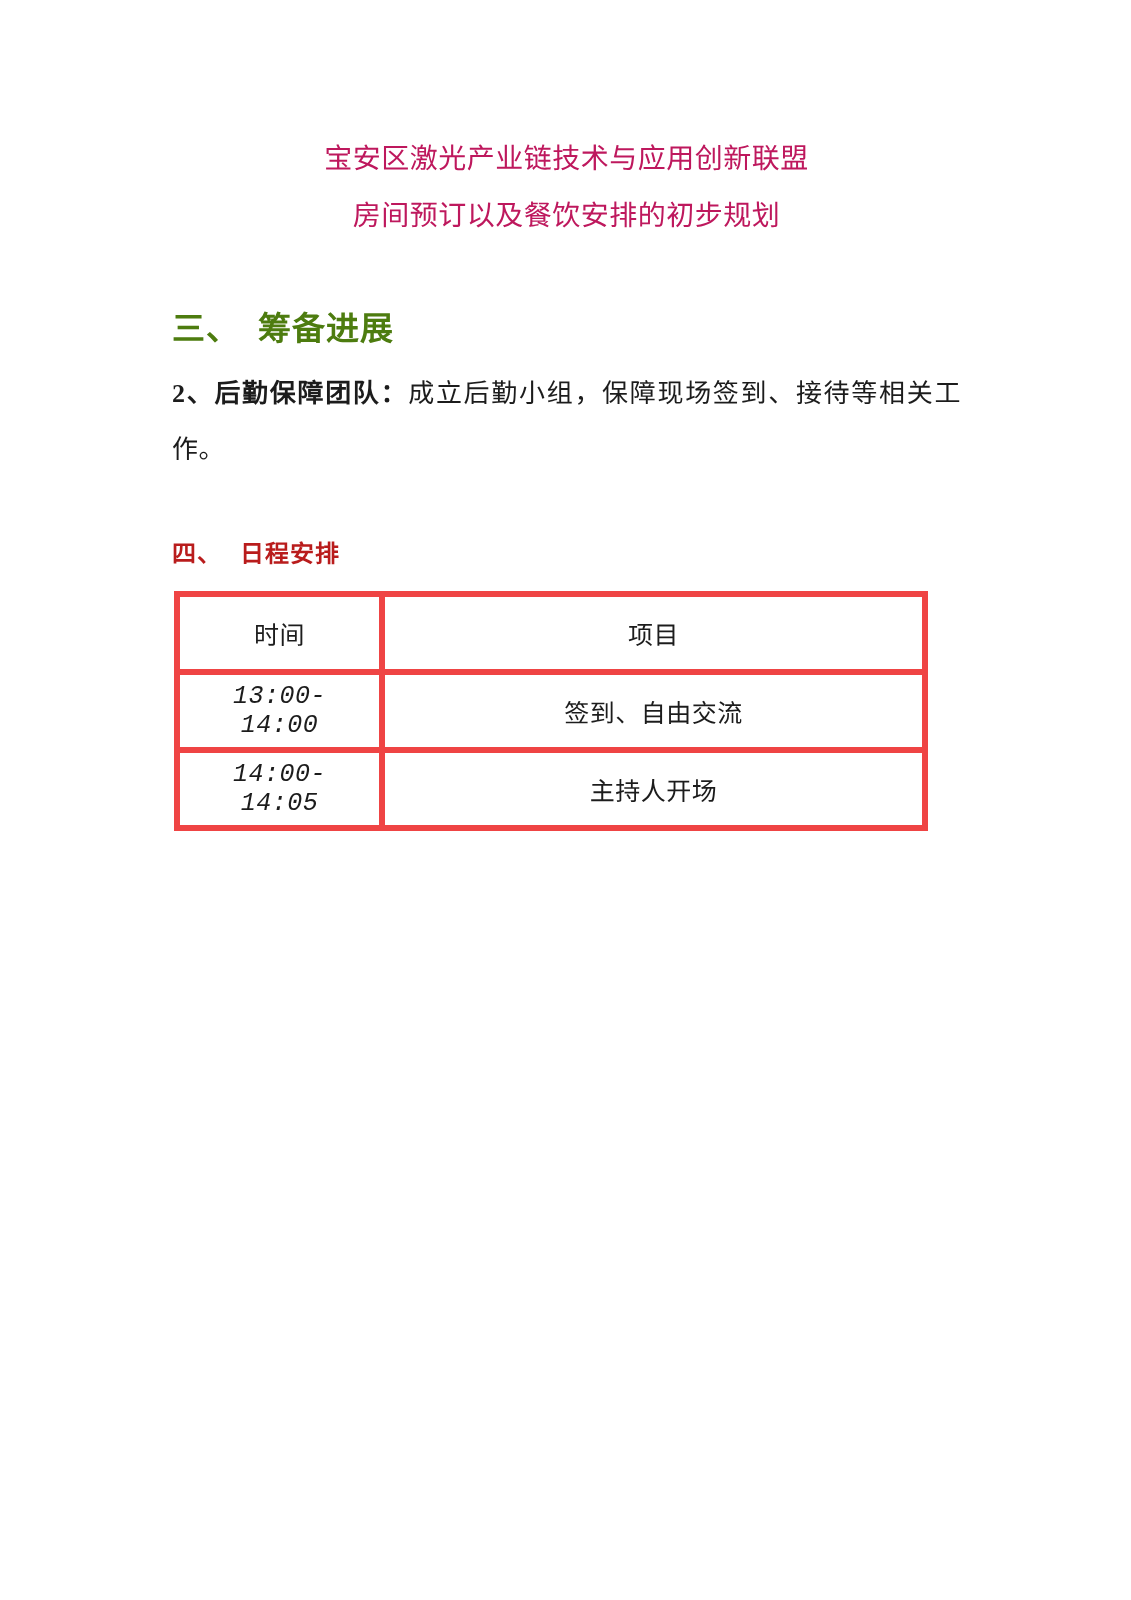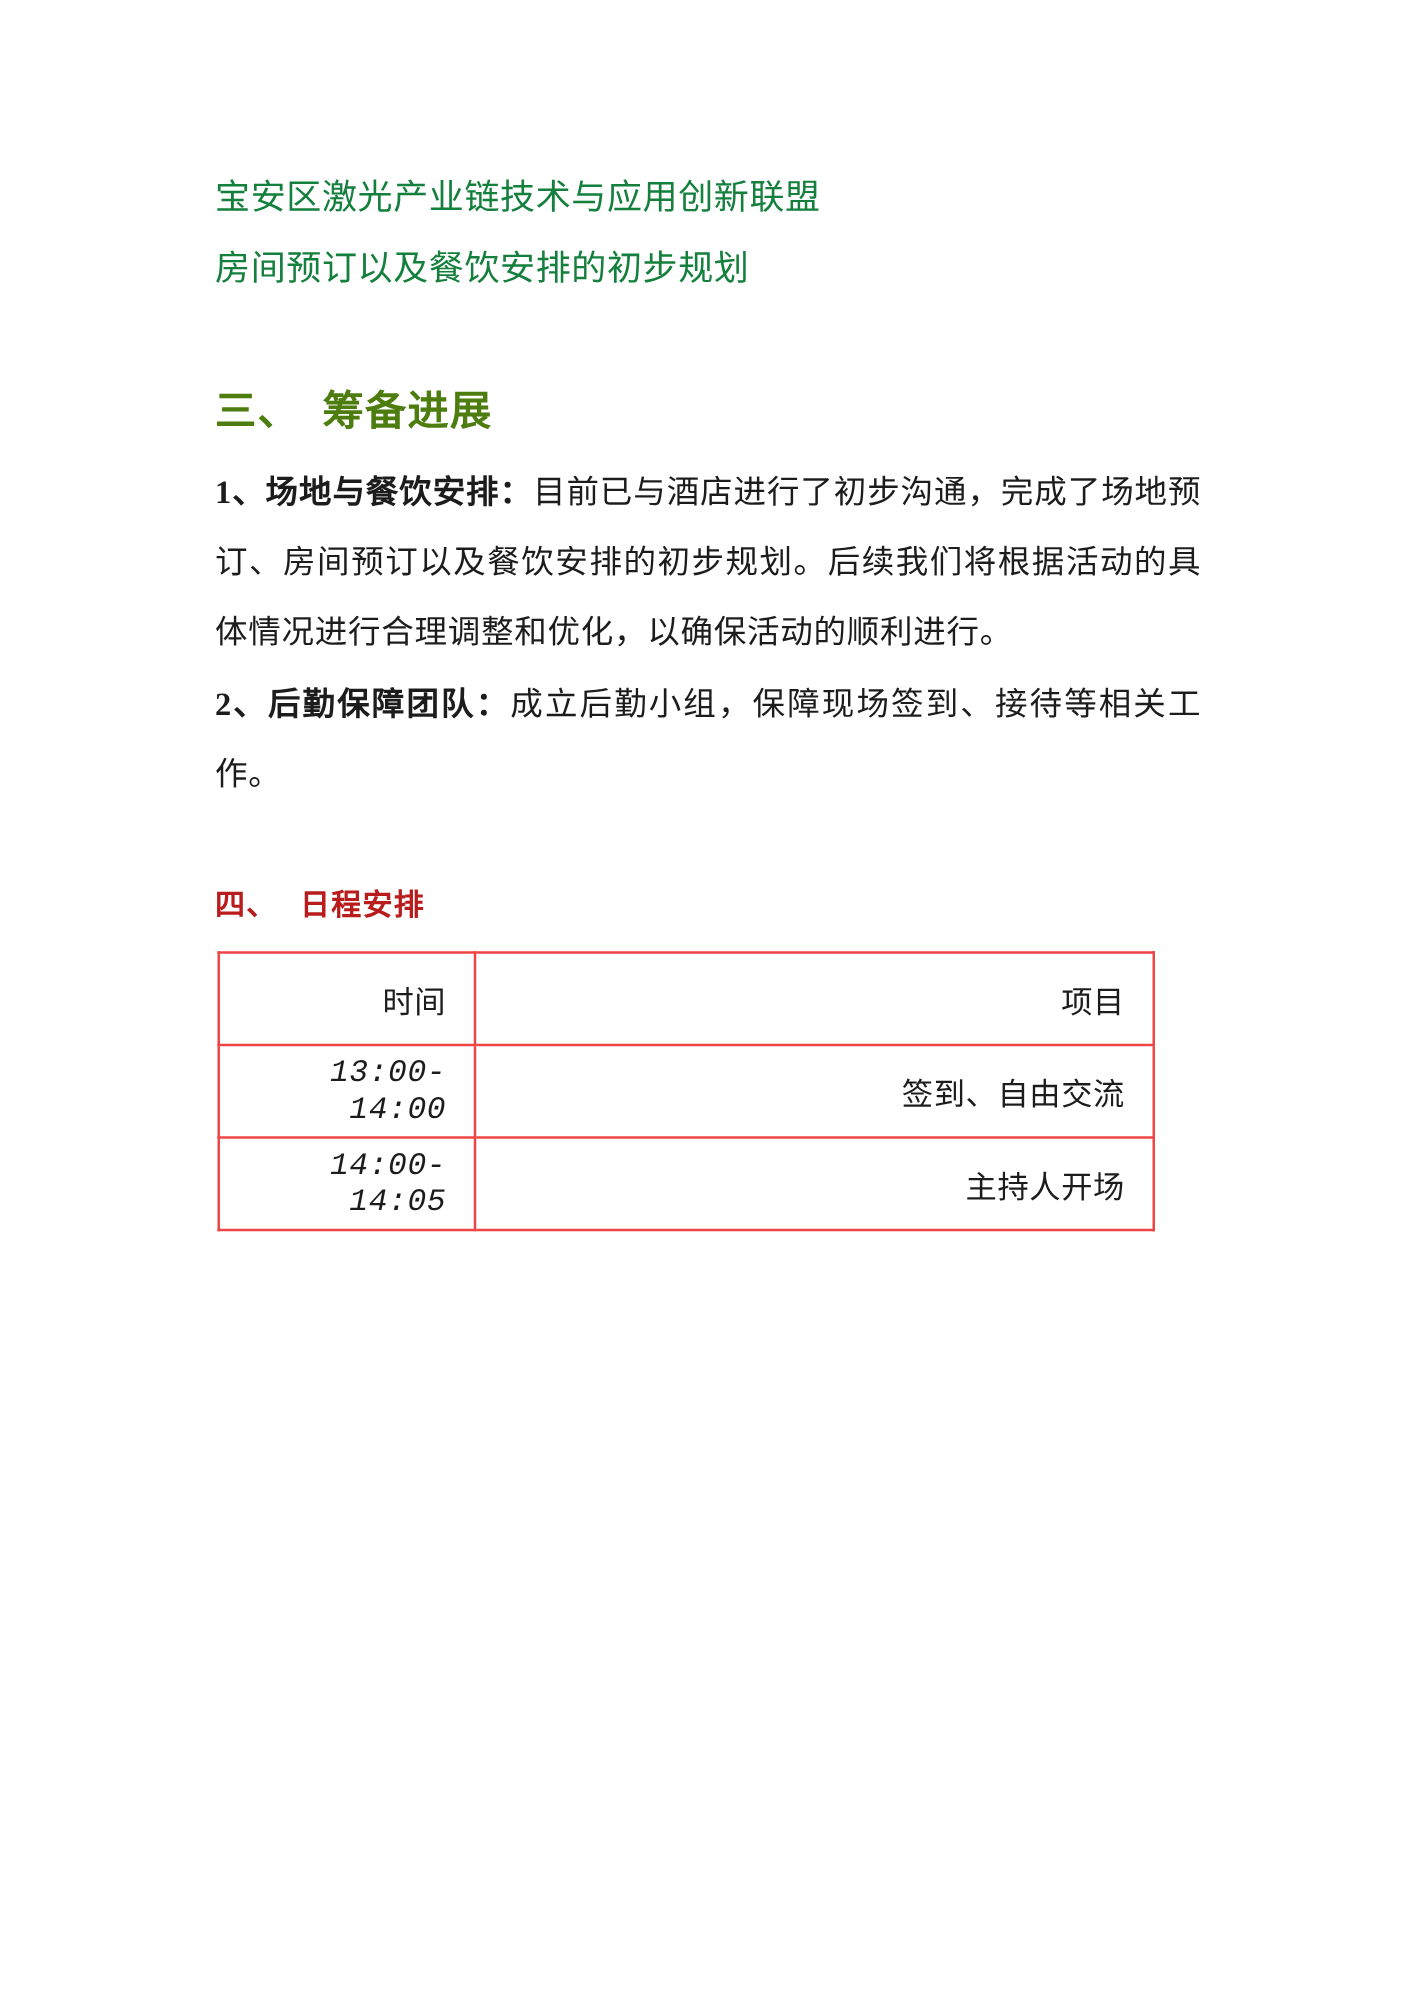--- a/index.html
+++ b/index.html
@@ -22,22 +22,23 @@
     padding: 130px 170px 60px 172px;
     background: #ffffff;
   }
   .org-list {
     margin: 0 0 58px 0;
   }
   .org-line {
     font-size: 28px;
     line-height: 57px;
     letter-spacing: 0.5px;
-    color: #15803d;
+    color: #be185d;
     white-space: nowrap;
+    text-align: center;
   }
   .section-heading {
     font-size: 33px;
     font-weight: bold;
     letter-spacing: 1px;
     margin: 0 0 16px 0;
     color: #4d7c0f;
   }
   .section-heading .num {
     margin-right: 18px;
@@ -65,26 +66,26 @@
   .schedule-heading .num {
     margin-right: 18px;
   }
   table.schedule {
     border-collapse: collapse;
     width: 748px;
     table-layout: fixed;
     margin-left: 2px;
   }
   table.schedule td, table.schedule th {
-    border: 2px solid #ef4444;
+    border: 6px solid #ef4444;
     padding: 0 22px;
     height: 72px;
     font-size: 25px;
     font-weight: normal;
-    text-align: right;
+    text-align: center;
     vertical-align: middle;
     color: #1c1c1c;
     letter-spacing: 0.5px;
   }
   table.schedule col.c1 { width: 205px; }
   table.schedule col.c2 { width: 543px; }
   .mono {
     font-family: "Liberation Mono", "DejaVu Sans Mono", monospace;
     font-size: 24px;
     letter-spacing: 0px;
@@ -98,23 +99,20 @@
 
   <div class="org-list">
     <div class="org-line">宝安区激光产业链技术与应用创新联盟</div>
     <div class="org-line">房间预订以及餐饮安排的初步规划</div>
   </div>
 
   <div class="section-heading">
     <span class="num">三、</span><span>筹备进展</span>
   </div>
 
-  <p class="para">
-    <span class="lead">1、场地与餐饮安排：</span><span>目前已与酒店进行了初步沟通，完成了场地预订、房间预订以及餐饮安排的初步规划。后续我们将根据活动的具体情况进行合理调整和优化，以确保活动的顺利进行。</span>
-  </p>
 
 
   <p class="para">
     <span class="lead">2、后勤保障团队：</span><span>成立后勤小组，保障现场签到、接待等相关工作。</span>
   </p>
 
   <div class="spacer-2"></div>
 
   <div class="schedule-heading">
     <span class="num">四、</span><span>日程安排</span>

